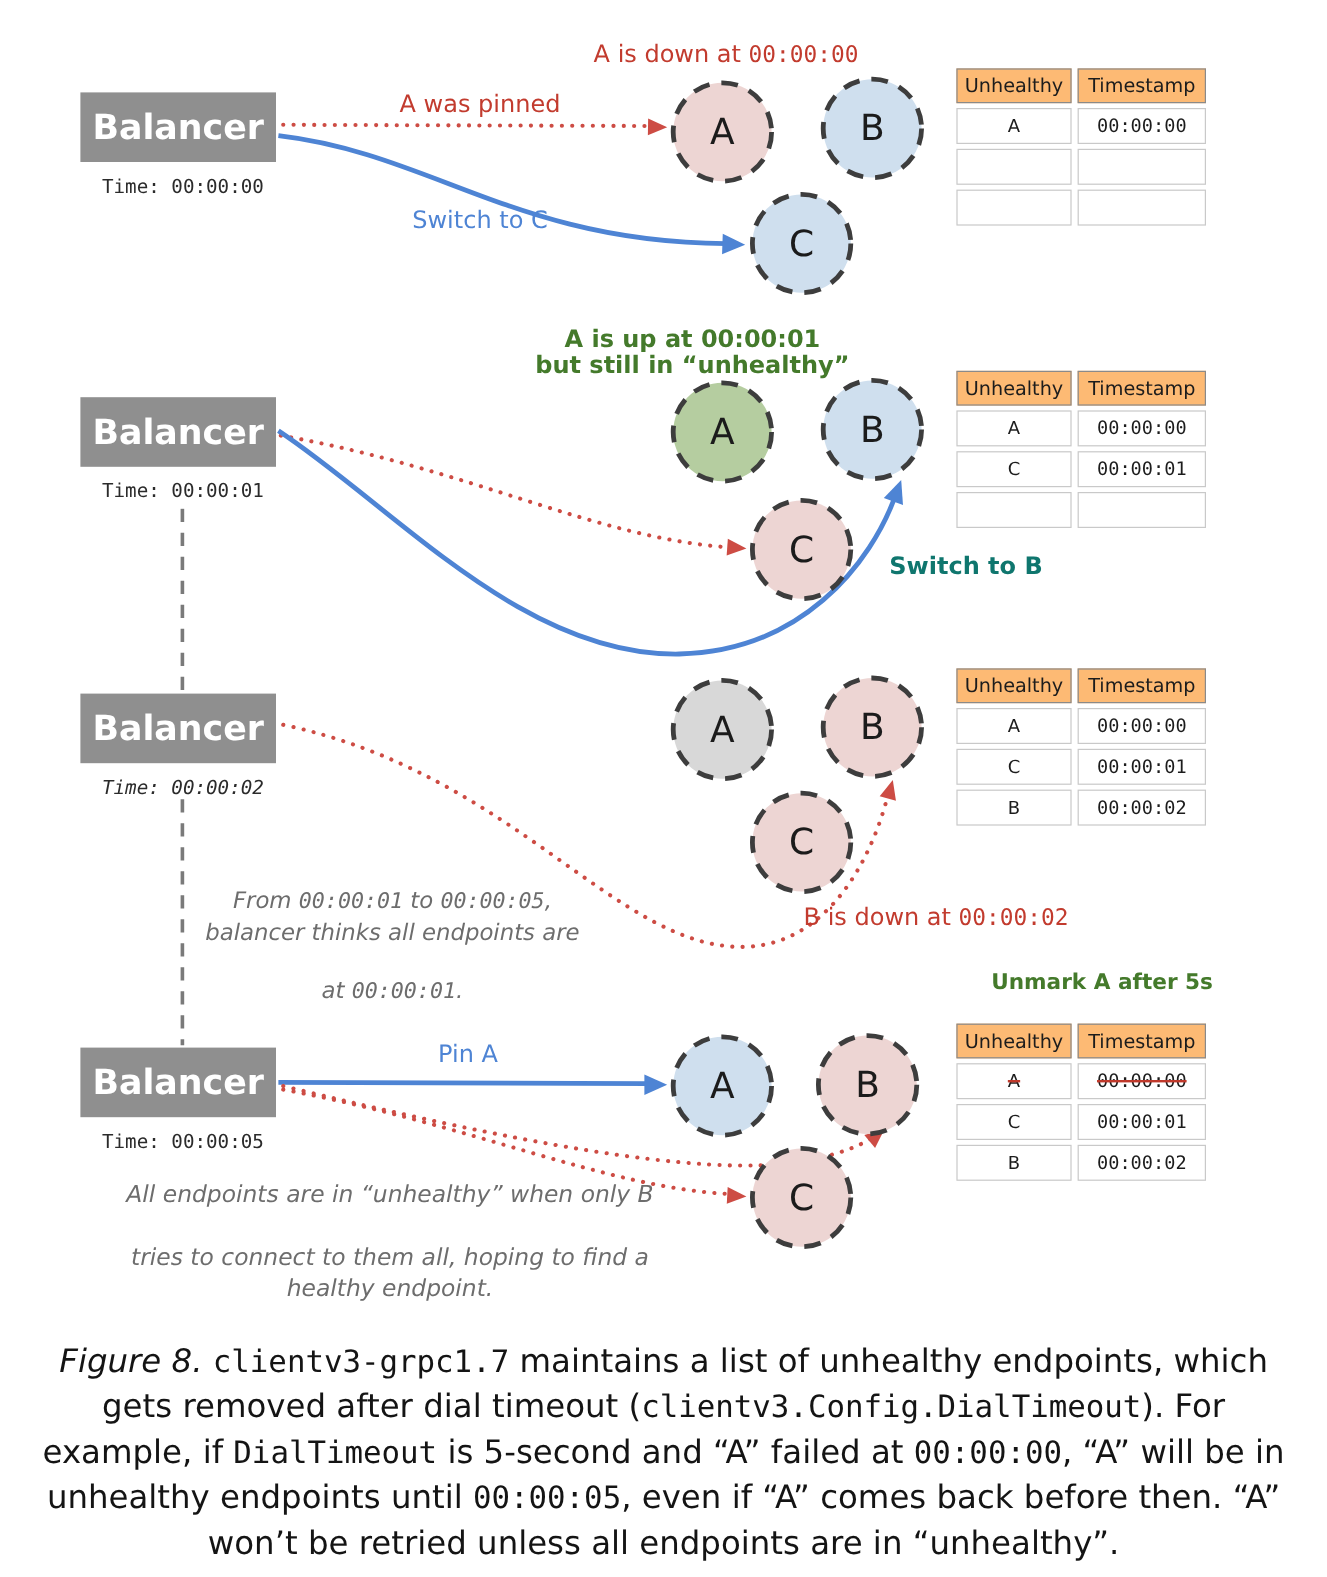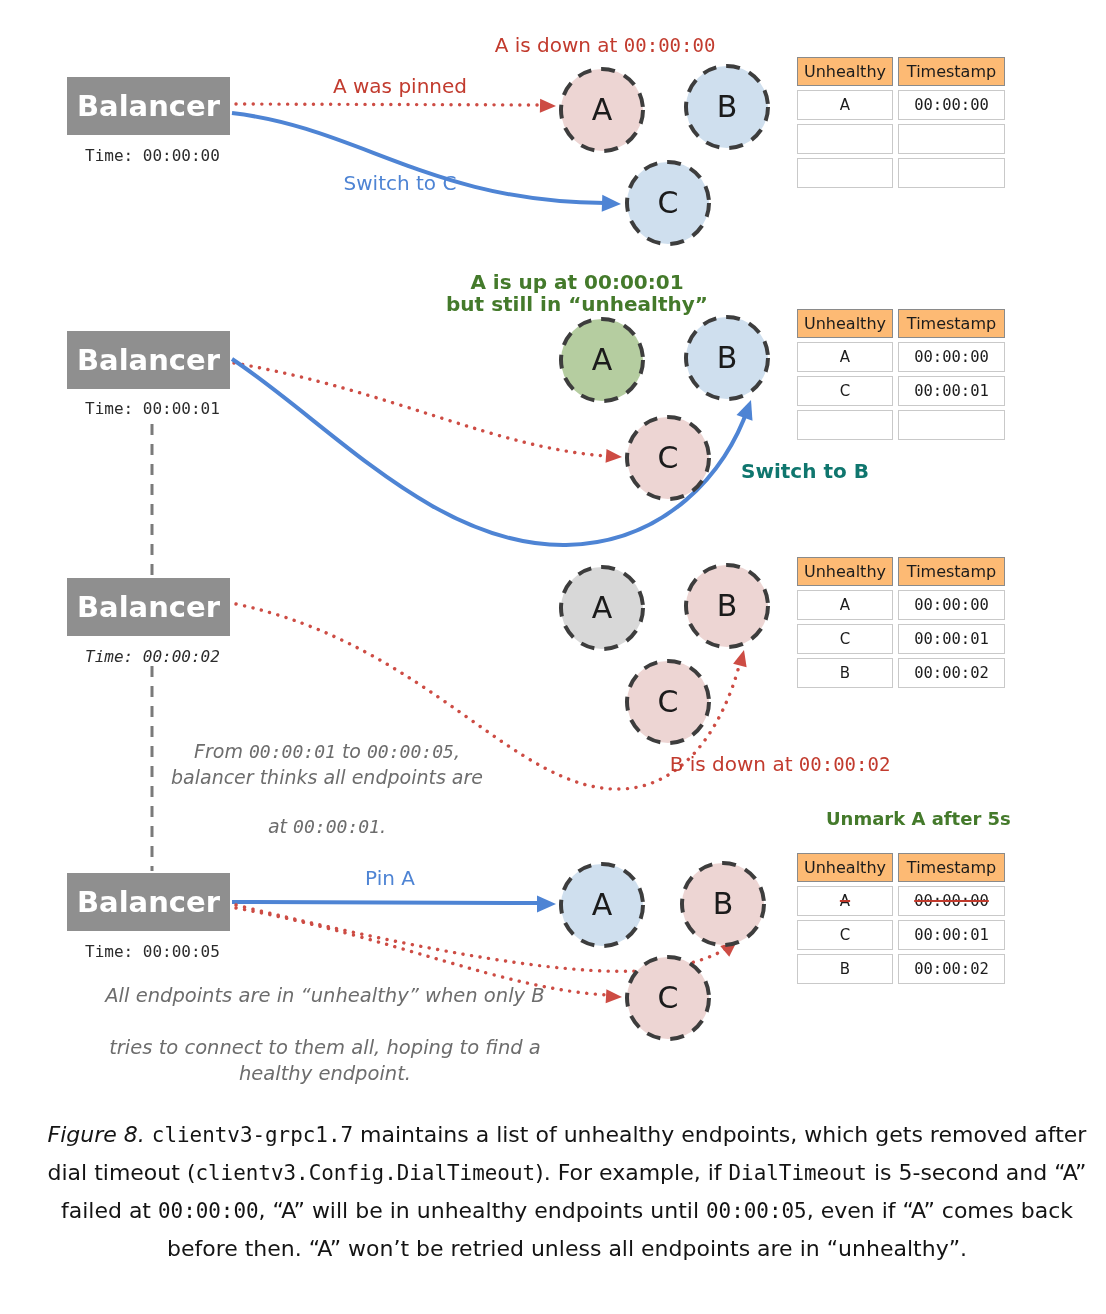--- a/index.html
+++ b/index.html
@@ -33,22 +33,22 @@
   .utable .td {
     height:28px; background:#ffffff; border:1px solid #c9c9c9;
     display:flex; align-items:center; justify-content:center;
     font-size:15px; color:#1c1c1c;
   }
   .utable .td.monoc { font-family:"DejaVu Sans Mono","Liberation Mono",monospace; font-size:15.5px; }
   .utable .td.struck { text-decoration:line-through; text-decoration-color:#c0392b; text-decoration-thickness:2px; }
   .node { stroke-width:4; stroke-dasharray:14 10; }
   .nlabel { font-size:30px; fill:#1b1b1b; text-anchor:middle; }
   .caption {
-    position:absolute; left:42px; top:1116px; width:1050px;
-    text-align:center; font-size:22px; line-height:37px; color:#141414;
+    position:absolute; left:28px; top:1116px; width:1050px;
+    text-align:center; font-size:27px; line-height:37px; color:#141414;
   }
   .caption .mono { font-family:"DejaVu Sans Mono","Liberation Mono",monospace; font-size:0.95em; }
   .caption .it { font-style:italic; }
 </style>
 </head>
 <body>
 
 <div id="canvas">
 
   <svg class="layer" width="1106" height="1314" viewBox="0 0 1106 1314">

